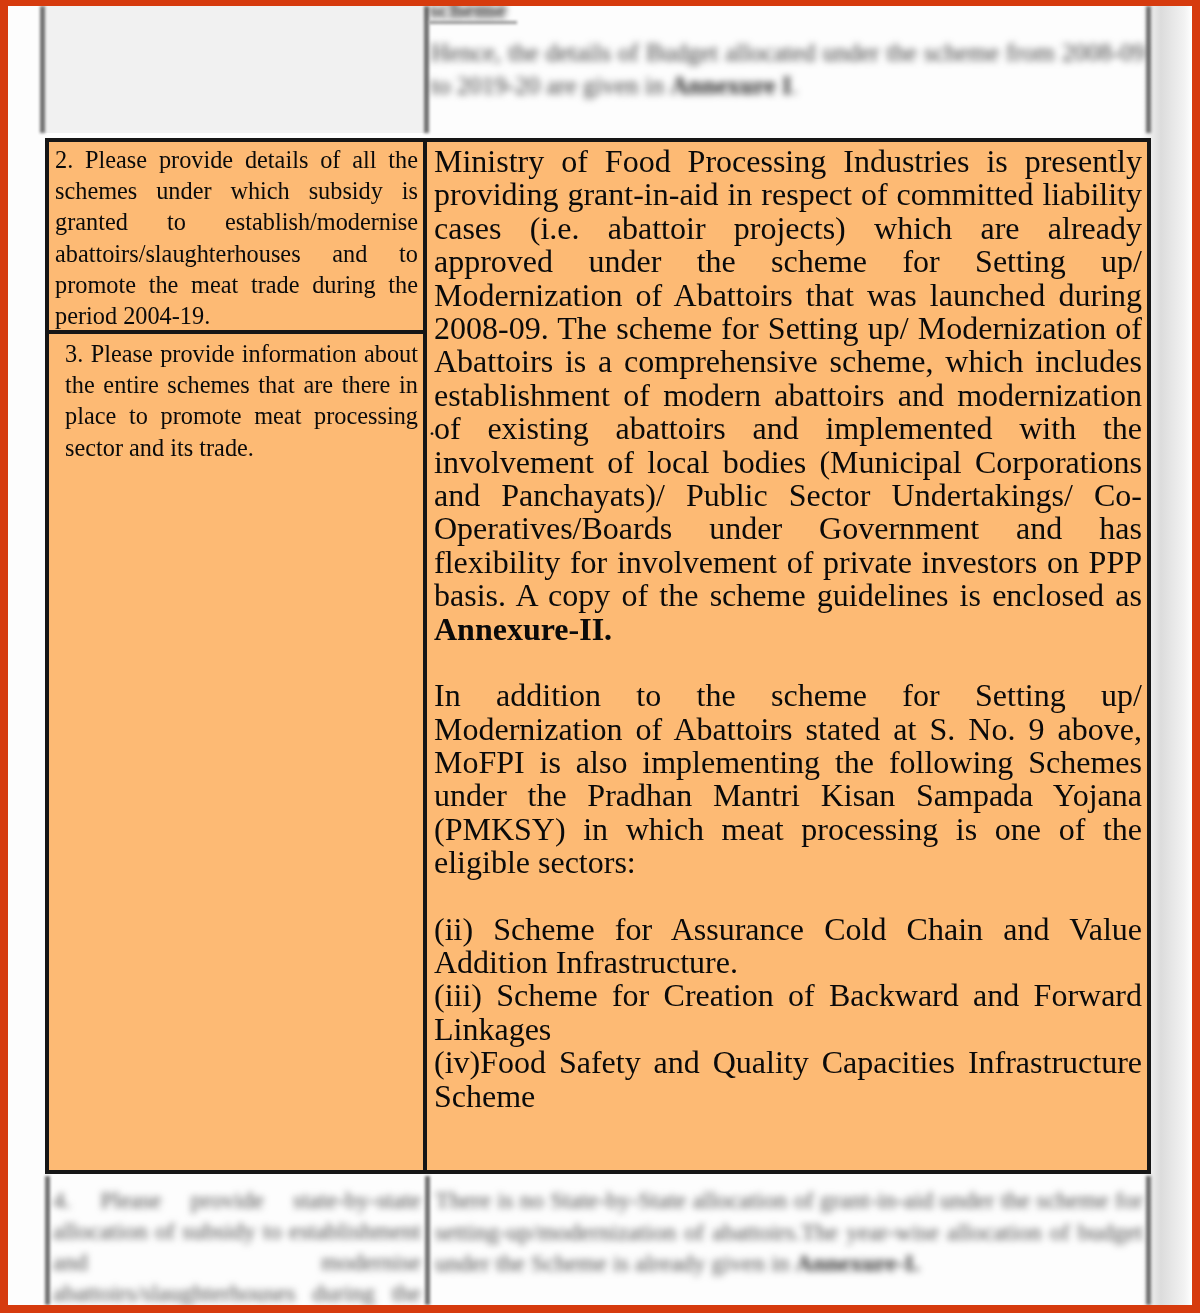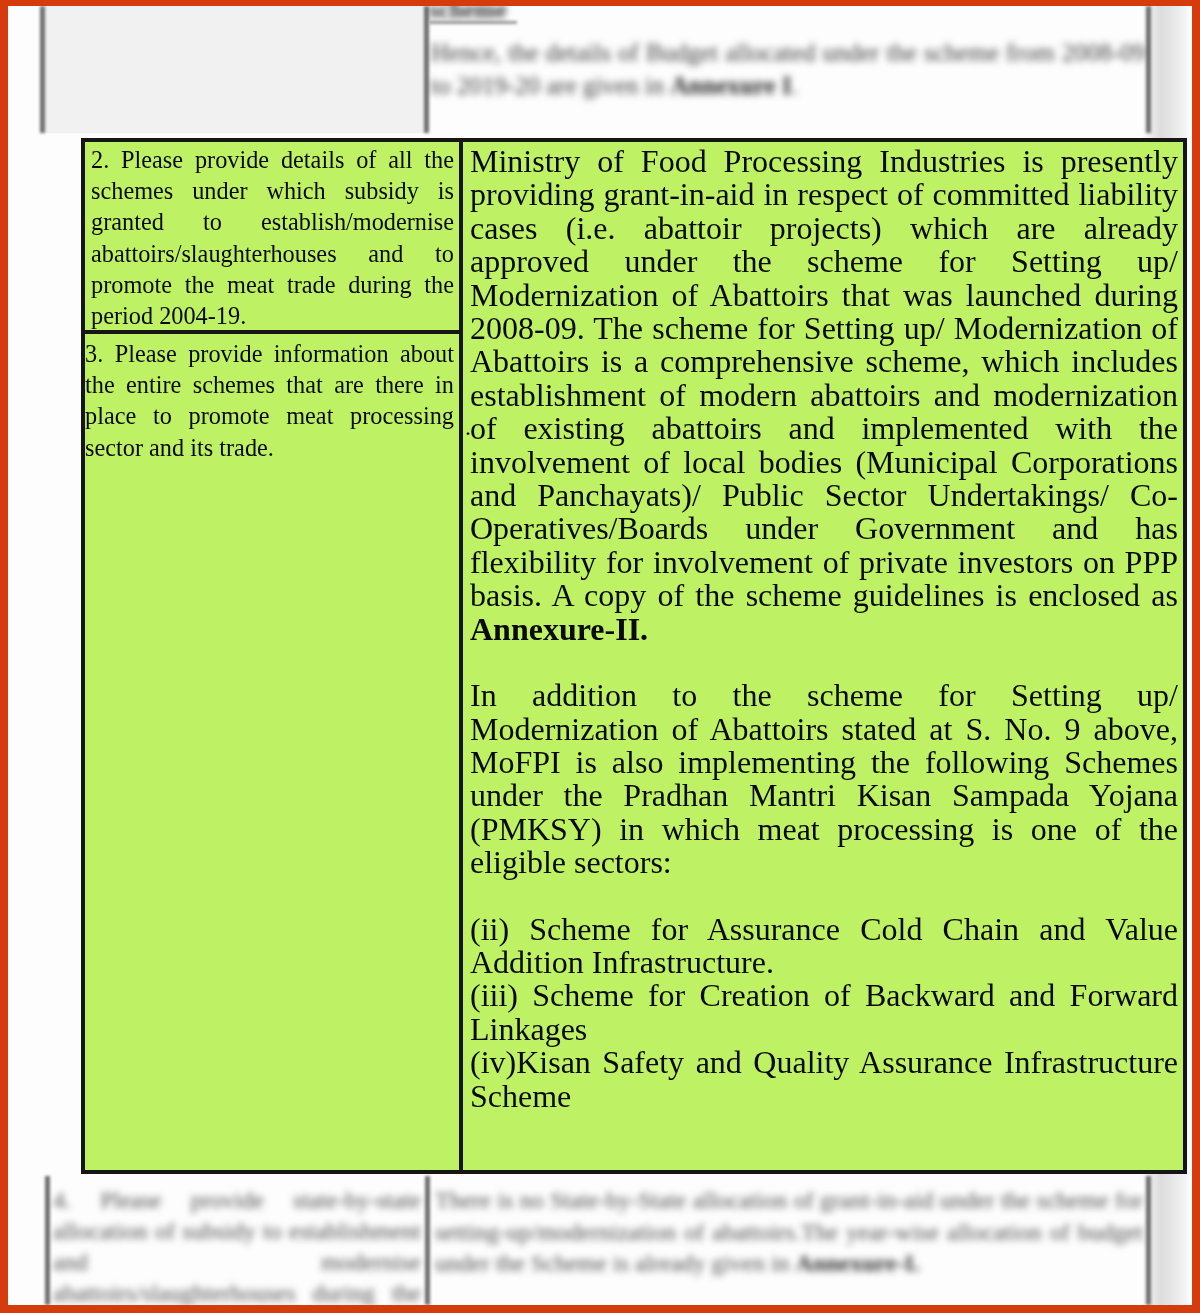--- a/index.html
+++ b/index.html
@@ -34,26 +34,26 @@
   }
   .prev-answer{
     position:absolute;left:423px;top:30px;width:714px;
     font-size:25px;line-height:33px;text-align:justify;
     color:#3d3d3d;filter:blur(3.6px);
   }
   .prev-answer b{color:#222;}
   
   .qa-table{
     position:absolute;left:37px;top:132px;width:1106px;height:1036px;
-    border:4px solid #161616;background:#bef264;
-    display:flex;flex-direction:row;margin-left:36px;
+    border:4px solid #161616;background:#fdba74;
+    display:flex;flex-direction:row;
   }
   .q-col{width:378px;border-right:4px solid #161616;display:flex;flex-direction:column;}
   .q2-cell{height:192px;border-bottom:4px solid #161616;padding:2px 5px 0 6px;}
-  .q3-cell{flex:1;padding:4px 5px 0 0;}
+  .q3-cell{flex:1;padding:4px 5px 0 16px;}
   .q-text{font-size:24.3px;line-height:31.2px;text-align:justify;}
   .a-col{flex:1;padding:3px 5px 0 7px;position:relative;}
   .a-text{font-size:32px;line-height:33.4px;text-align:justify;margin:0;}
   .mt-line{margin-top:33px;}
   .stray-period{position:absolute;left:2px;top:272px;font-size:24px;color:#0a0a0a;}
   
   .next-row{position:absolute;left:37px;top:1168px;width:1106px;height:131px;}
   .vl-d{left:0;top:2px;height:129px;}
   .vl-e{left:380px;top:2px;height:129px;}
   .vl-f{left:1101px;top:2px;height:129px;}
@@ -97,21 +97,21 @@
         </div>
       </div>
 
       <div class="a-col">
         <span class="stray-period">.</span>
         <p class="a-text"><span>Ministry of Food Processing Industries is presently providing grant-in-aid in respect of committed liability cases (i.e. abattoir projects) which are already approved under the scheme for Setting up/ Modernization of Abattoirs that was launched during 2008-09. The scheme for Setting up/ Modernization of Abattoirs is a comprehensive scheme, which includes establishment of modern abattoirs and modernization of existing abattoirs and implemented with the involvement of local bodies (Municipal Corporations and Panchayats)/ Public Sector Undertakings/ Co-Operatives/Boards under Government and has flexibility for involvement of private investors on PPP basis. A copy of the scheme guidelines is enclosed as </span><b>Annexure-II.</b></p>
         <p class="a-text mt-line">In addition to the scheme for Setting up/ Modernization of Abattoirs stated at S. No. 9 above, MoFPI is also implementing the following Schemes under the Pradhan Mantri Kisan Sampada Yojana (PMKSY) in which meat processing is one of the eligible sectors:</p>
         <div class="mt-line">
           <div class="a-text">(ii) Scheme for Assurance Cold Chain and Value Addition Infrastructure.</div>
           <div class="a-text">(iii) Scheme for Creation of Backward and Forward Linkages</div>
-          <div class="a-text">(iv)Kisan Safety and Quality Assurance Infrastructure Scheme</div>
+          <div class="a-text">(iv)Food Safety and Quality Capacities Infrastructure Scheme</div>
         </div>
       </div>
     </div>
 
     <div class="next-row">
       <div class="vline vl-d"></div>
       <div class="vline vl-e"></div>
       <div class="vline vl-f"></div>
       <div class="next-q">4. Please provide state-by-state allocation of subsidy to establishment and modernise abattoirs/slaughterhouses during the period 2004-19. Please also</div>
       <div class="next-a"><span>There is no State-by-State allocation of grant-in-aid under the scheme for setting-up/modernization of abattoirs.The year-wise allocation of budget under the Scheme is already given in </span><b>Annexure-I.</b></div>

